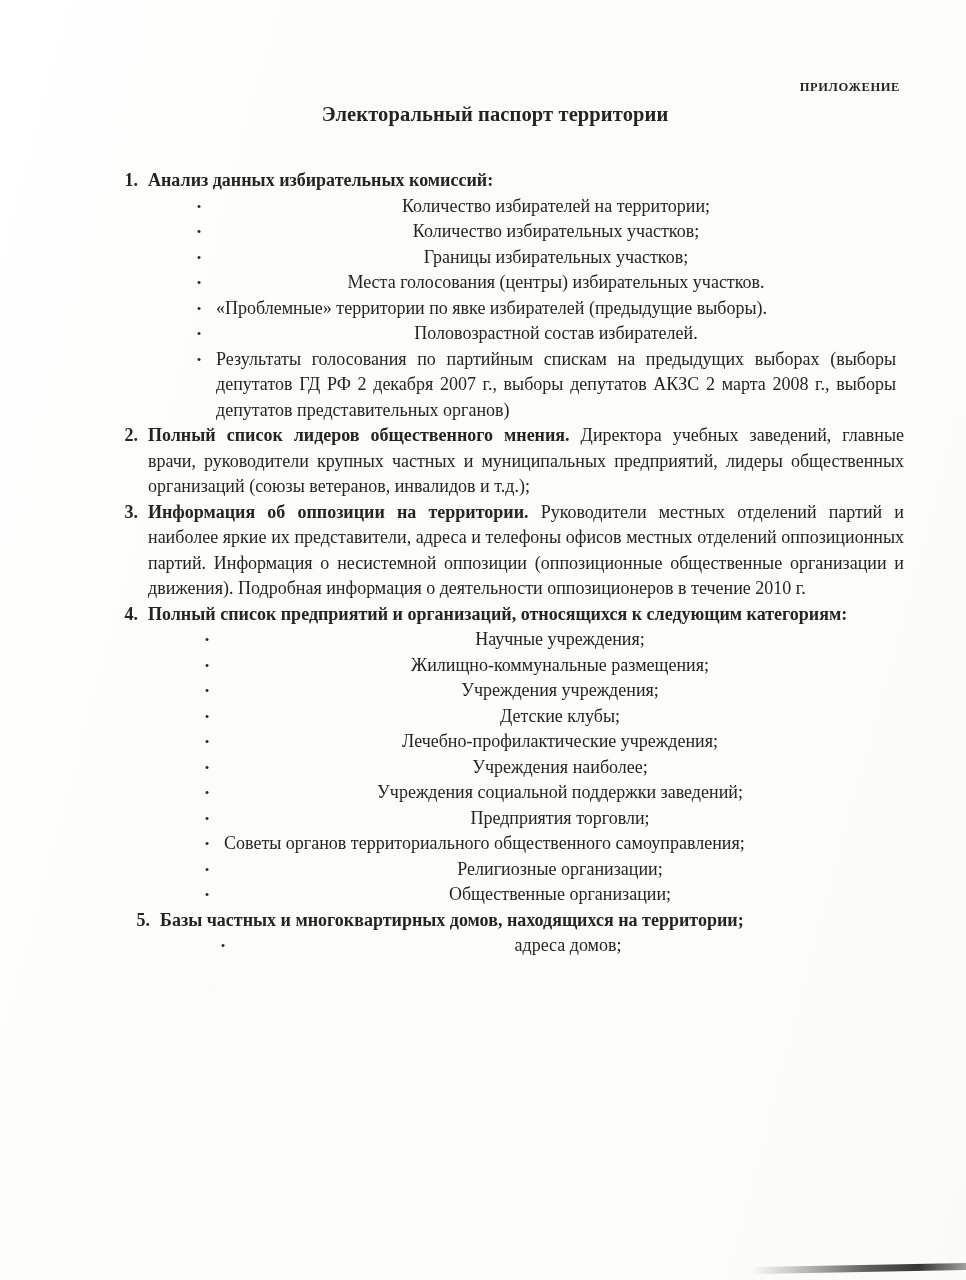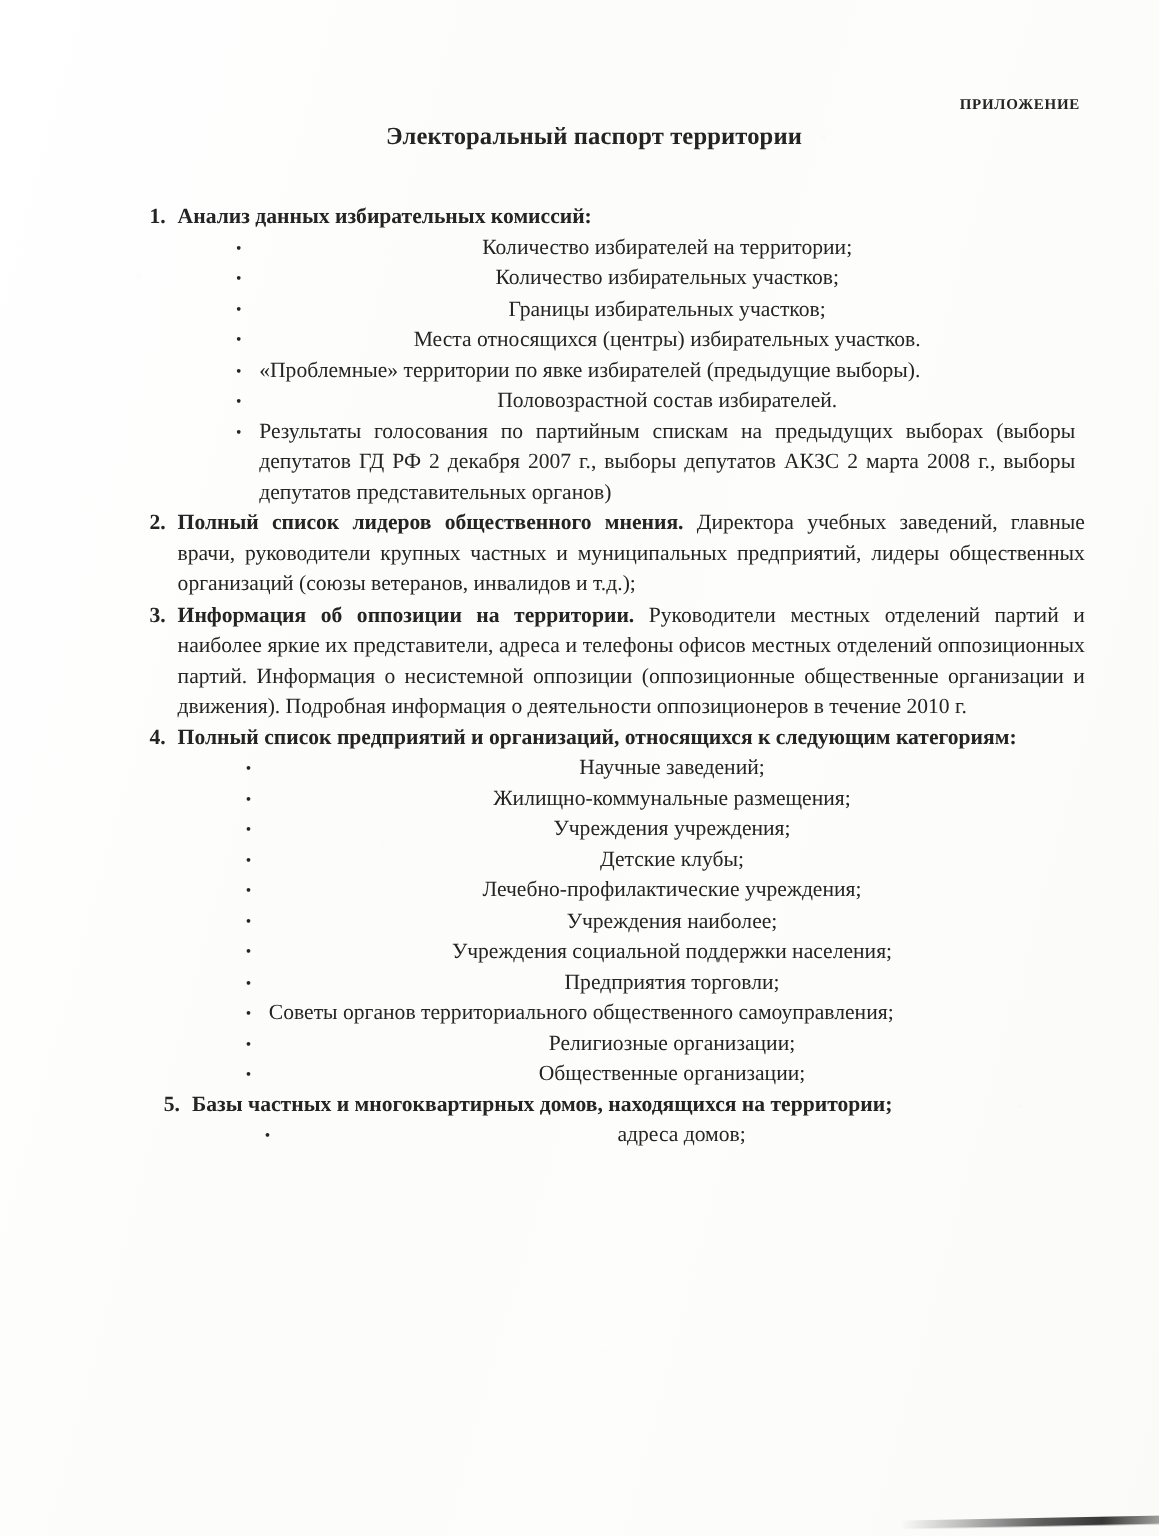--- a/index.html
+++ b/index.html
@@ -181,21 +181,21 @@
       <li>
         <span class="dot">•</span>
         <span class="btext no-just">Количество избирательных участков;</span>
       </li>
       <li>
         <span class="dot">•</span>
         <span class="btext no-just">Границы избирательных участков;</span>
       </li>
       <li>
         <span class="dot">•</span>
-        <span class="btext no-just">Места относящихся (центры) избирательных участков.</span>
+        <span class="btext no-just">Места голосования (центры) избирательных участков.</span>
       </li>
       <li>
         <span class="dot">•</span>
         <span class="btext">«Проблемные» территории по явке избирателей (предыдущие выборы).</span>
       </li>
       <li>
         <span class="dot">•</span>
         <span class="btext no-just">Половозрастной состав избирателей.</span>
       </li>
       <li>
@@ -214,21 +214,21 @@
       <div class="num-body"><span class="lead">Информация об оппозиции на территории.</span><span class="rest"> Руководители местных отделений партий и наиболее яркие их представители, адреса и теле­фоны офисов местных отделений оппозиционных партий. Информация о несистемной оппозиции (оппозиционные общественные организации и движения). Подробная информация о деятельности оппозиционеров в течение 2010 г.</span></div>
     </div>
 
     <div class="num-item">
       <div class="marker">4.</div>
       <div class="num-body all-bold">Полный список предприятий и организаций, относящихся к сле­дующим категориям:</div>
     </div>
     <ul class="bullets bl-level-b">
       <li>
         <span class="dot">•</span>
-        <span class="btext no-just">Научные заведений;</span>
+        <span class="btext no-just">Научные учреждения;</span>
       </li>
       <li>
         <span class="dot">•</span>
         <span class="btext no-just">Жилищно-коммунальные размещения;</span>
       </li>
       <li>
         <span class="dot">•</span>
         <span class="btext no-just">Учреждения учреждения;</span>
       </li>
       <li>
@@ -238,21 +238,21 @@
       <li>
         <span class="dot">•</span>
         <span class="btext no-just">Лечебно-профилактические учреждения;</span>
       </li>
       <li>
         <span class="dot">•</span>
         <span class="btext no-just">Учреждения наиболее;</span>
       </li>
       <li>
         <span class="dot">•</span>
-        <span class="btext no-just">Учреждения социальной поддержки населения;</span>
+        <span class="btext no-just">Учреждения социальной поддержки заведений;</span>
       </li>
       <li>
         <span class="dot">•</span>
         <span class="btext no-just">Предприятия торговли;</span>
       </li>
       <li>
         <span class="dot">•</span>
         <span class="btext">Советы органов территориального общественного самоуправления;</span>
       </li>
       <li>

